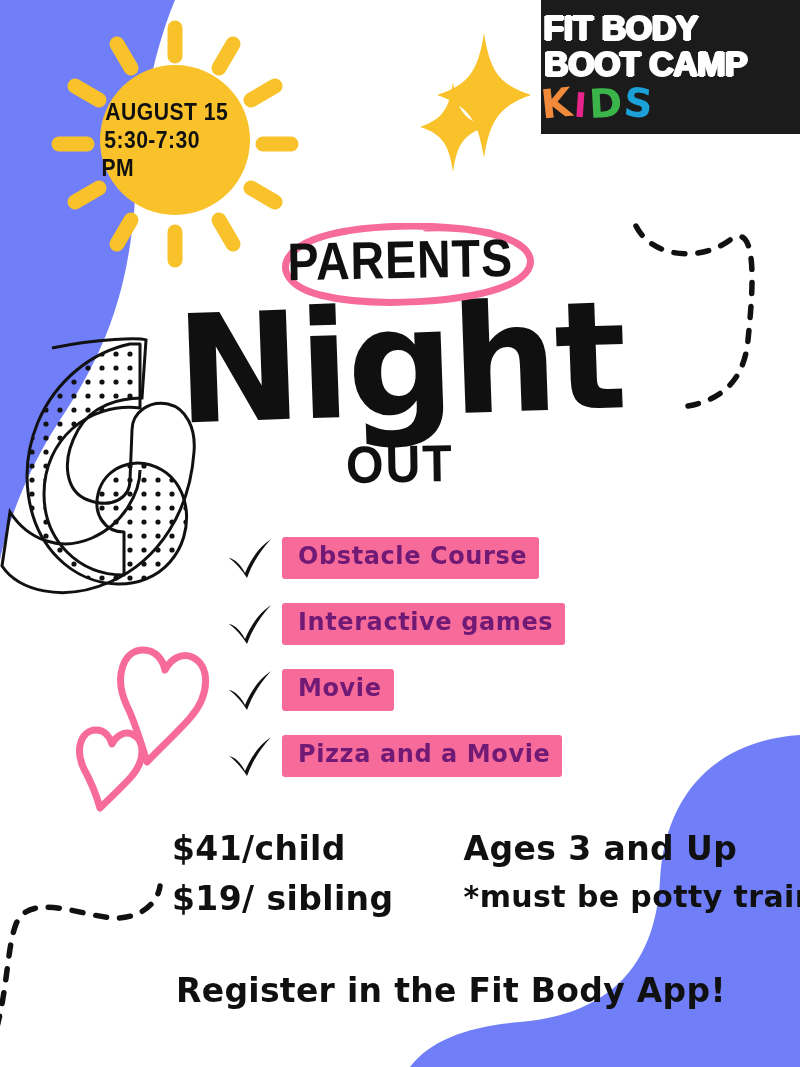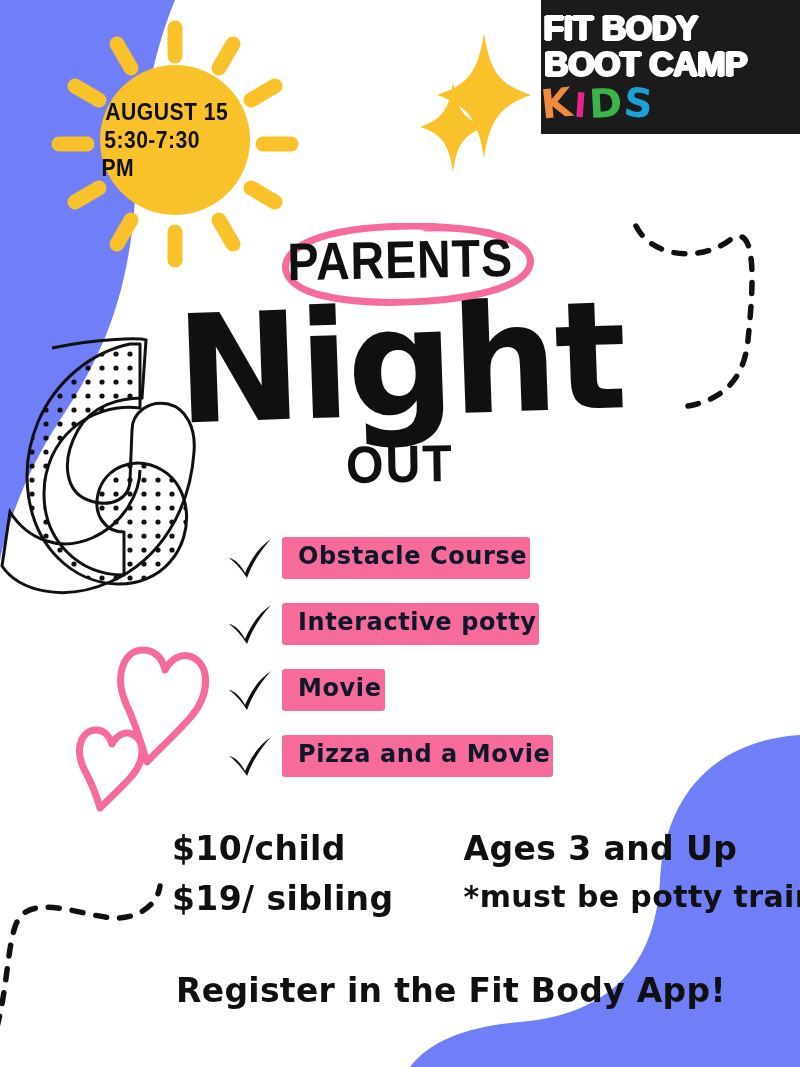--- a/index.html
+++ b/index.html
@@ -169,26 +169,26 @@
   }
   .check-mark {
     width: 56px;
     flex: 0 0 56px;
     display: flex;
     align-items: center;
     justify-content: flex-start;
   }
   .pill {
     background: #F76B9B;
-    color: #0f172a;
+    color: #701a75;
     font-family: "DejaVu Sans", sans-serif;
     font-weight: bold;
     font-size: 24px;
     letter-spacing: 0.6px;
-    padding: 7px 3px 9px 16px;
+    padding: 7px 12px 9px 16px;
     border-radius: 3px;
     white-space: nowrap;
     line-height: 1.05;
   }
 
   
   #info-grid {
     position: absolute;
     left: 172px;
     top: 824px;
@@ -340,21 +340,21 @@
       </span>
       <span class="pill">Obstacle Course</span>
     </div>
 
     <div class="check-row">
       <span class="check-mark">
         <svg width="48" height="42" viewBox="0 0 48 42" xmlns="http://www.w3.org/2000/svg">
           <path d="M3,21 C9,22 15,28 19,36 C25,22 33,10 45,2 C34,14 26,27 21,41 C16,33 9,25 3,21 Z" fill="#111111"></path>
         </svg>
       </span>
-      <span class="pill">Interactive potty</span>
+      <span class="pill">Interactive games</span>
     </div>
 
     <div class="check-row">
       <span class="check-mark">
         <svg width="48" height="42" viewBox="0 0 48 42" xmlns="http://www.w3.org/2000/svg">
           <path d="M3,21 C9,22 15,28 19,36 C25,22 33,10 45,2 C34,14 26,27 21,41 C16,33 9,25 3,21 Z" fill="#111111"></path>
         </svg>
       </span>
       <span class="pill">Movie</span>
     </div>
@@ -365,21 +365,21 @@
           <path d="M3,21 C9,22 15,28 19,36 C25,22 33,10 45,2 C34,14 26,27 21,41 C16,33 9,25 3,21 Z" fill="#111111"></path>
         </svg>
       </span>
       <span class="pill">Pizza and a Movie</span>
     </div>
 
   </div>
 
   <div id="info-grid">
     <div class="col">
-      <div class="info-line">$10/child</div>
+      <div class="info-line">$41/child</div>
       <div class="info-line">$19/ sibling</div>
     </div>
     <div class="col">
       <div class="info-line">Ages 3 and Up</div>
       <div class="info-line small">*must be potty trained*</div>
     </div>
   </div>
 
   <div id="cta">Register in the Fit Body App!</div>
 

